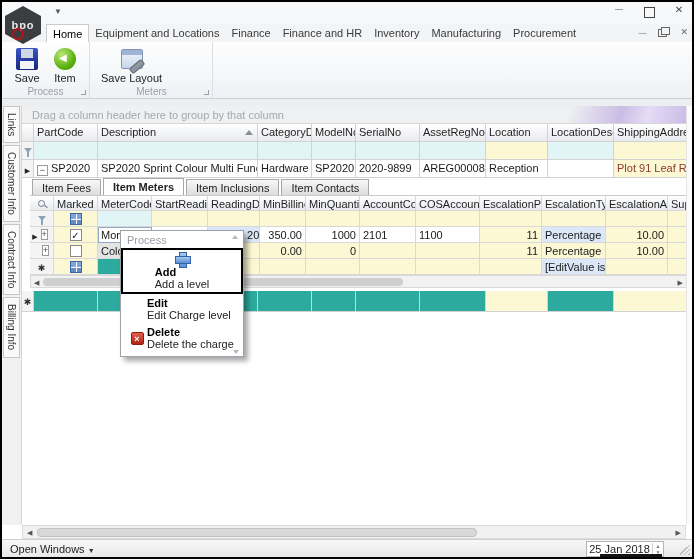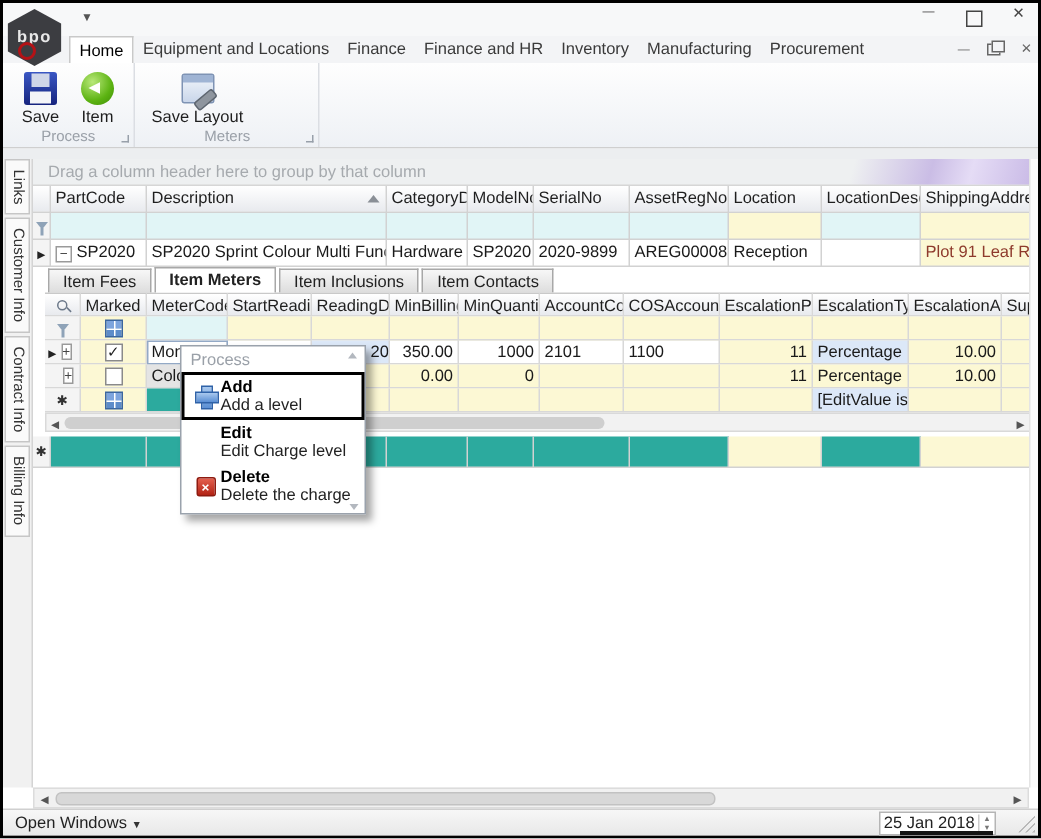--- a/index.html
+++ b/index.html
@@ -148,21 +148,21 @@
   .ctx{position:absolute;left:118px;top:228px;width:124px;background:#fff;
     border:1px solid #9aa2ac;box-shadow:4px 4px 5px rgba(0,0,0,.35);z-index:90;padding-bottom:3px;}
   .ctx-header{color:#9aa0a8;padding:3px 6px 2px;position:relative;}
   .ctx-header .chev{position:absolute;right:5px;top:4px;width:0;height:0;
     border-left:3px solid transparent;border-right:3px solid transparent;border-bottom:4px solid #b3b8bf;}
   .ctx-item{display:flex;align-items:center;padding:2px 4px;margin:1px 2px;}
   .ctx-item .gut{width:20px;flex:none;display:flex;justify-content:center;}
   .ctx-item .tt{line-height:12px;}
   .ctx-item .tt .t{font-weight:bold;color:#000;}
   .ctx-item .tt .s{color:#222;}
-  .ctx-item.hl{border:2px solid #000;margin:0;padding:2px 4px;}
+  .ctx-item.hl{border:2px solid #000;margin:0;padding:2px 4px;flex-direction:column;}
   .ctx-foot{position:absolute;right:4px;bottom:2px;width:0;height:0;
     border-left:3px solid transparent;border-right:3px solid transparent;border-top:4px solid #b3b8bf;}
   .icon-plus{width:14px;height:14px;position:relative;}
   .icon-plus::before{content:"";position:absolute;left:4px;top:0;width:6px;height:14px;
     background:linear-gradient(#a8c8ee,#5b8fd4);border:1px solid #2f62a8;}
   .icon-plus::after{content:"";position:absolute;left:0;top:4px;width:14px;height:6px;
     background:linear-gradient(#a8c8ee,#5b8fd4);border:1px solid #2f62a8;}
   .icon-delete{width:13px;height:13px;background:linear-gradient(#e4604f,#b32315);border:1px solid #8e1b10;
     border-radius:2px;color:#fff;font-size:9px;font-weight:bold;line-height:12px;text-align:center;}
   .icon-delete::after{content:"×";}

